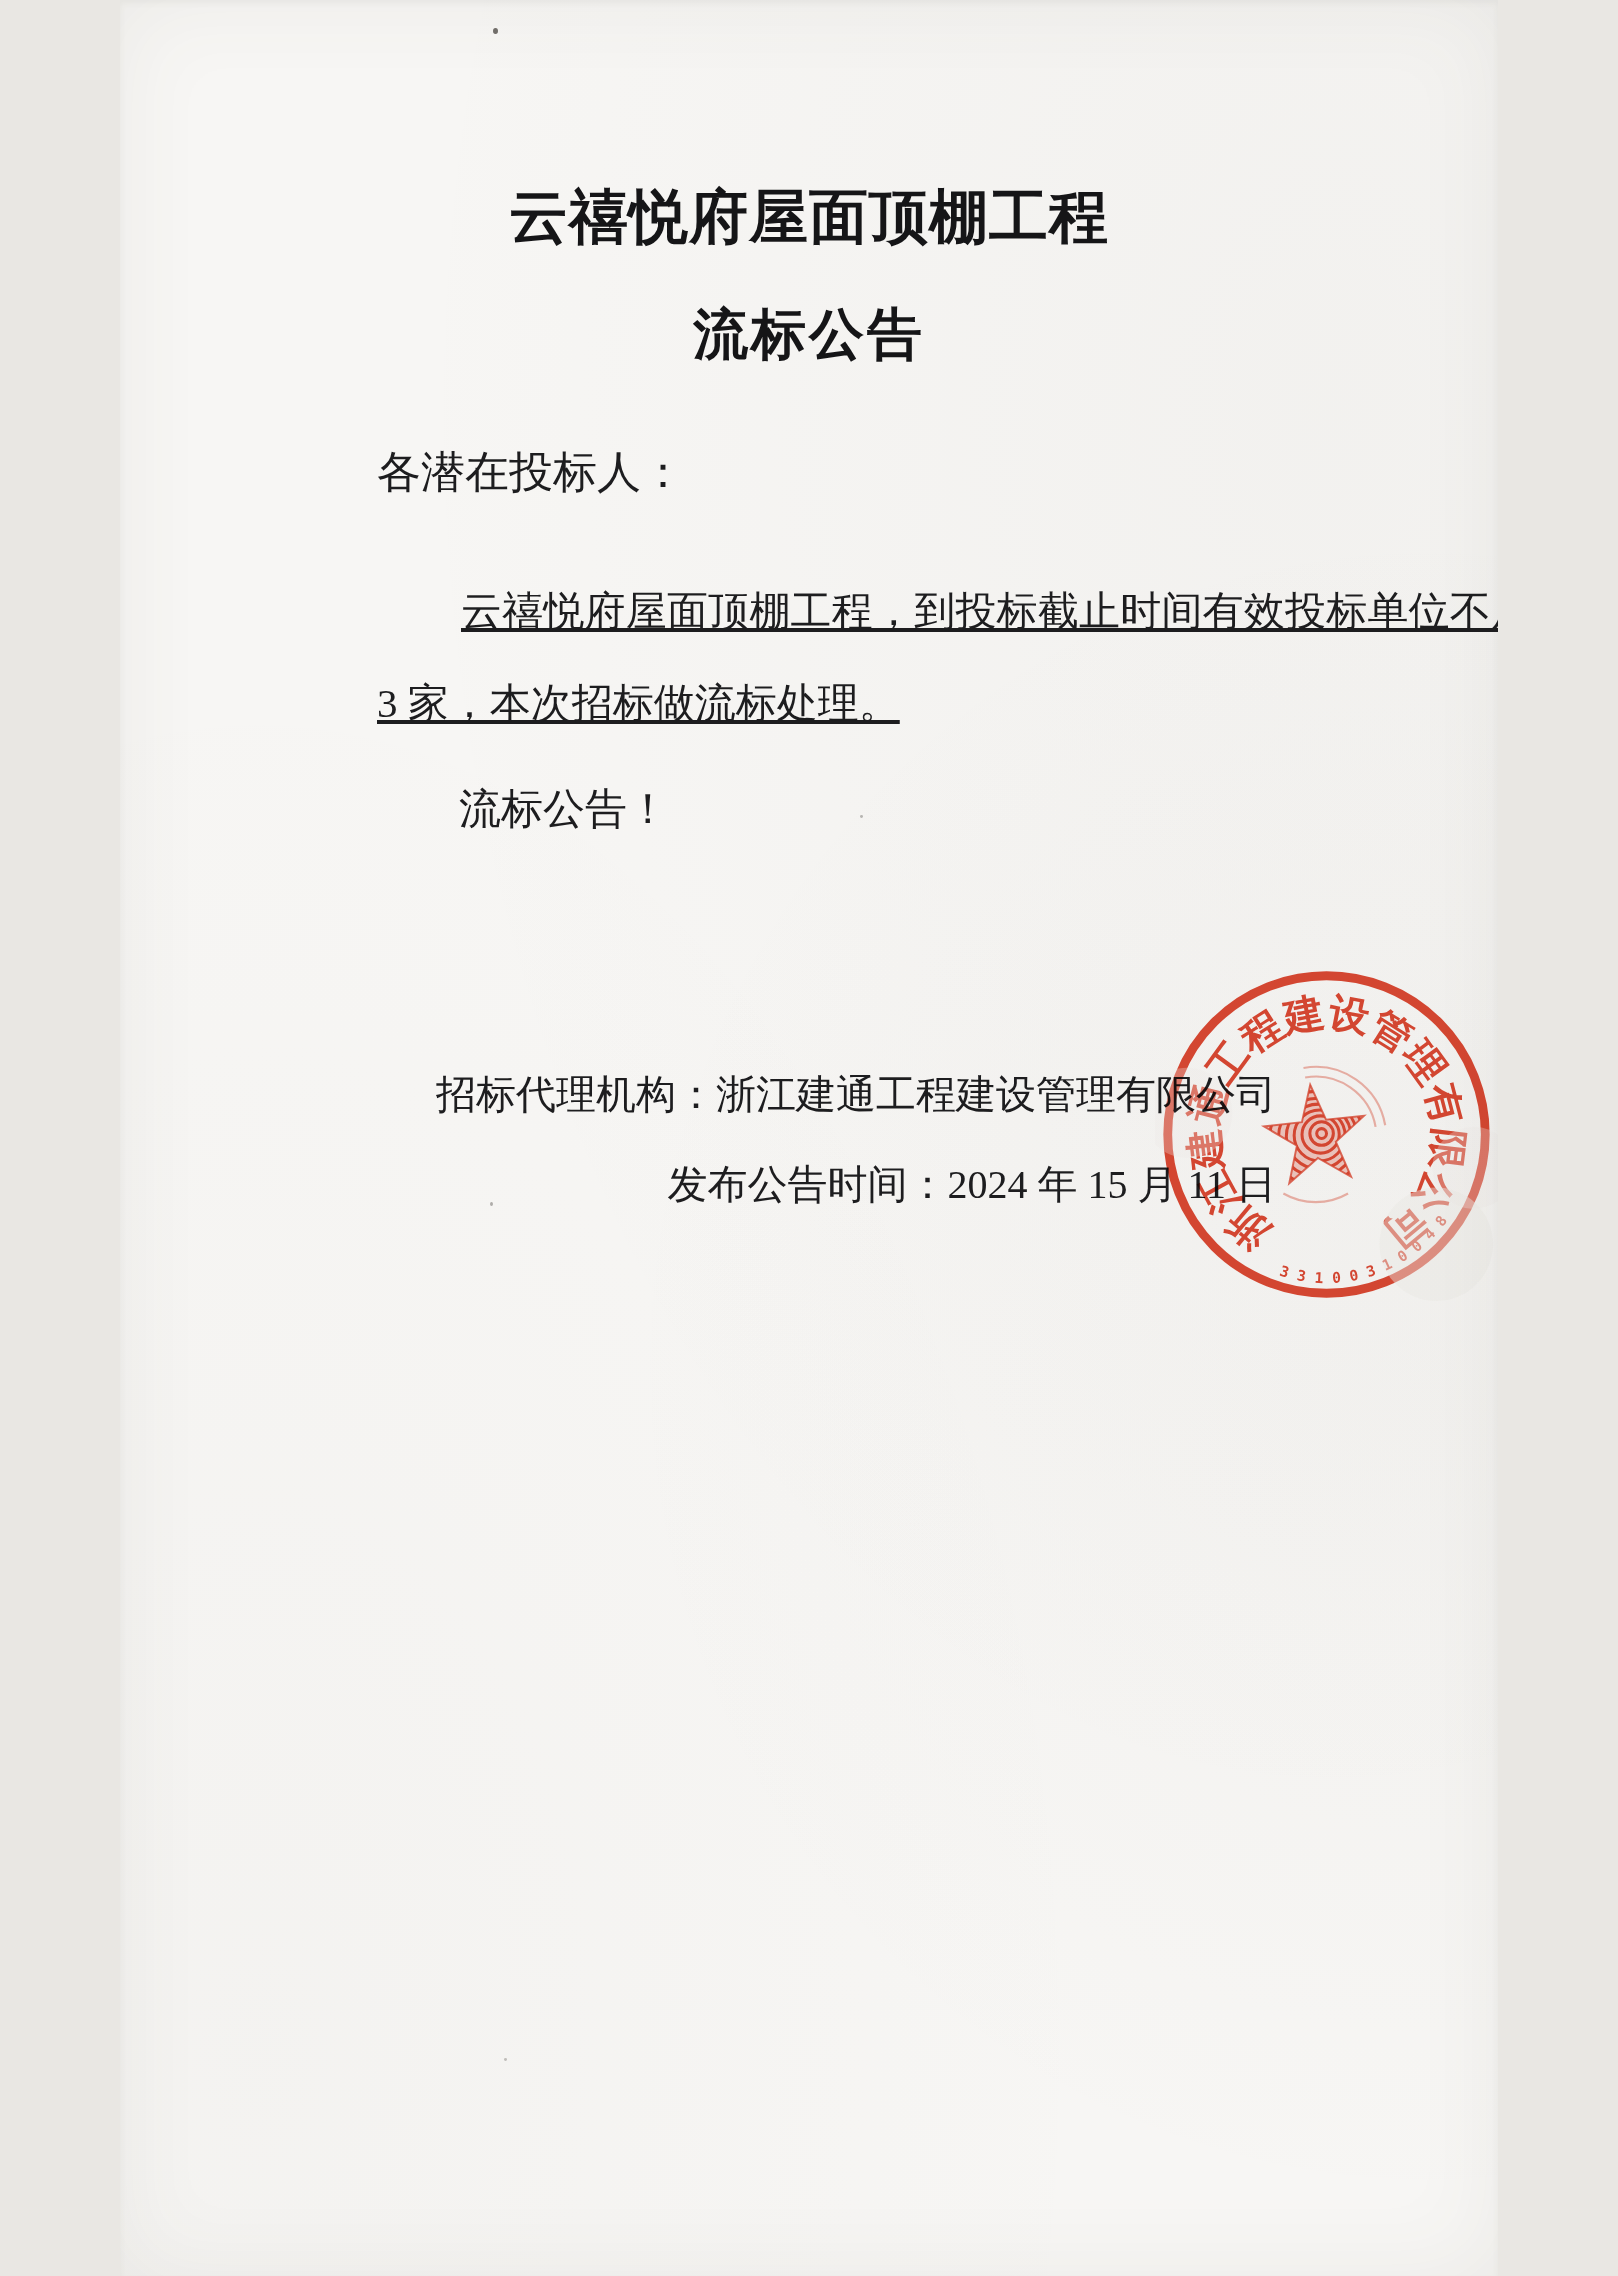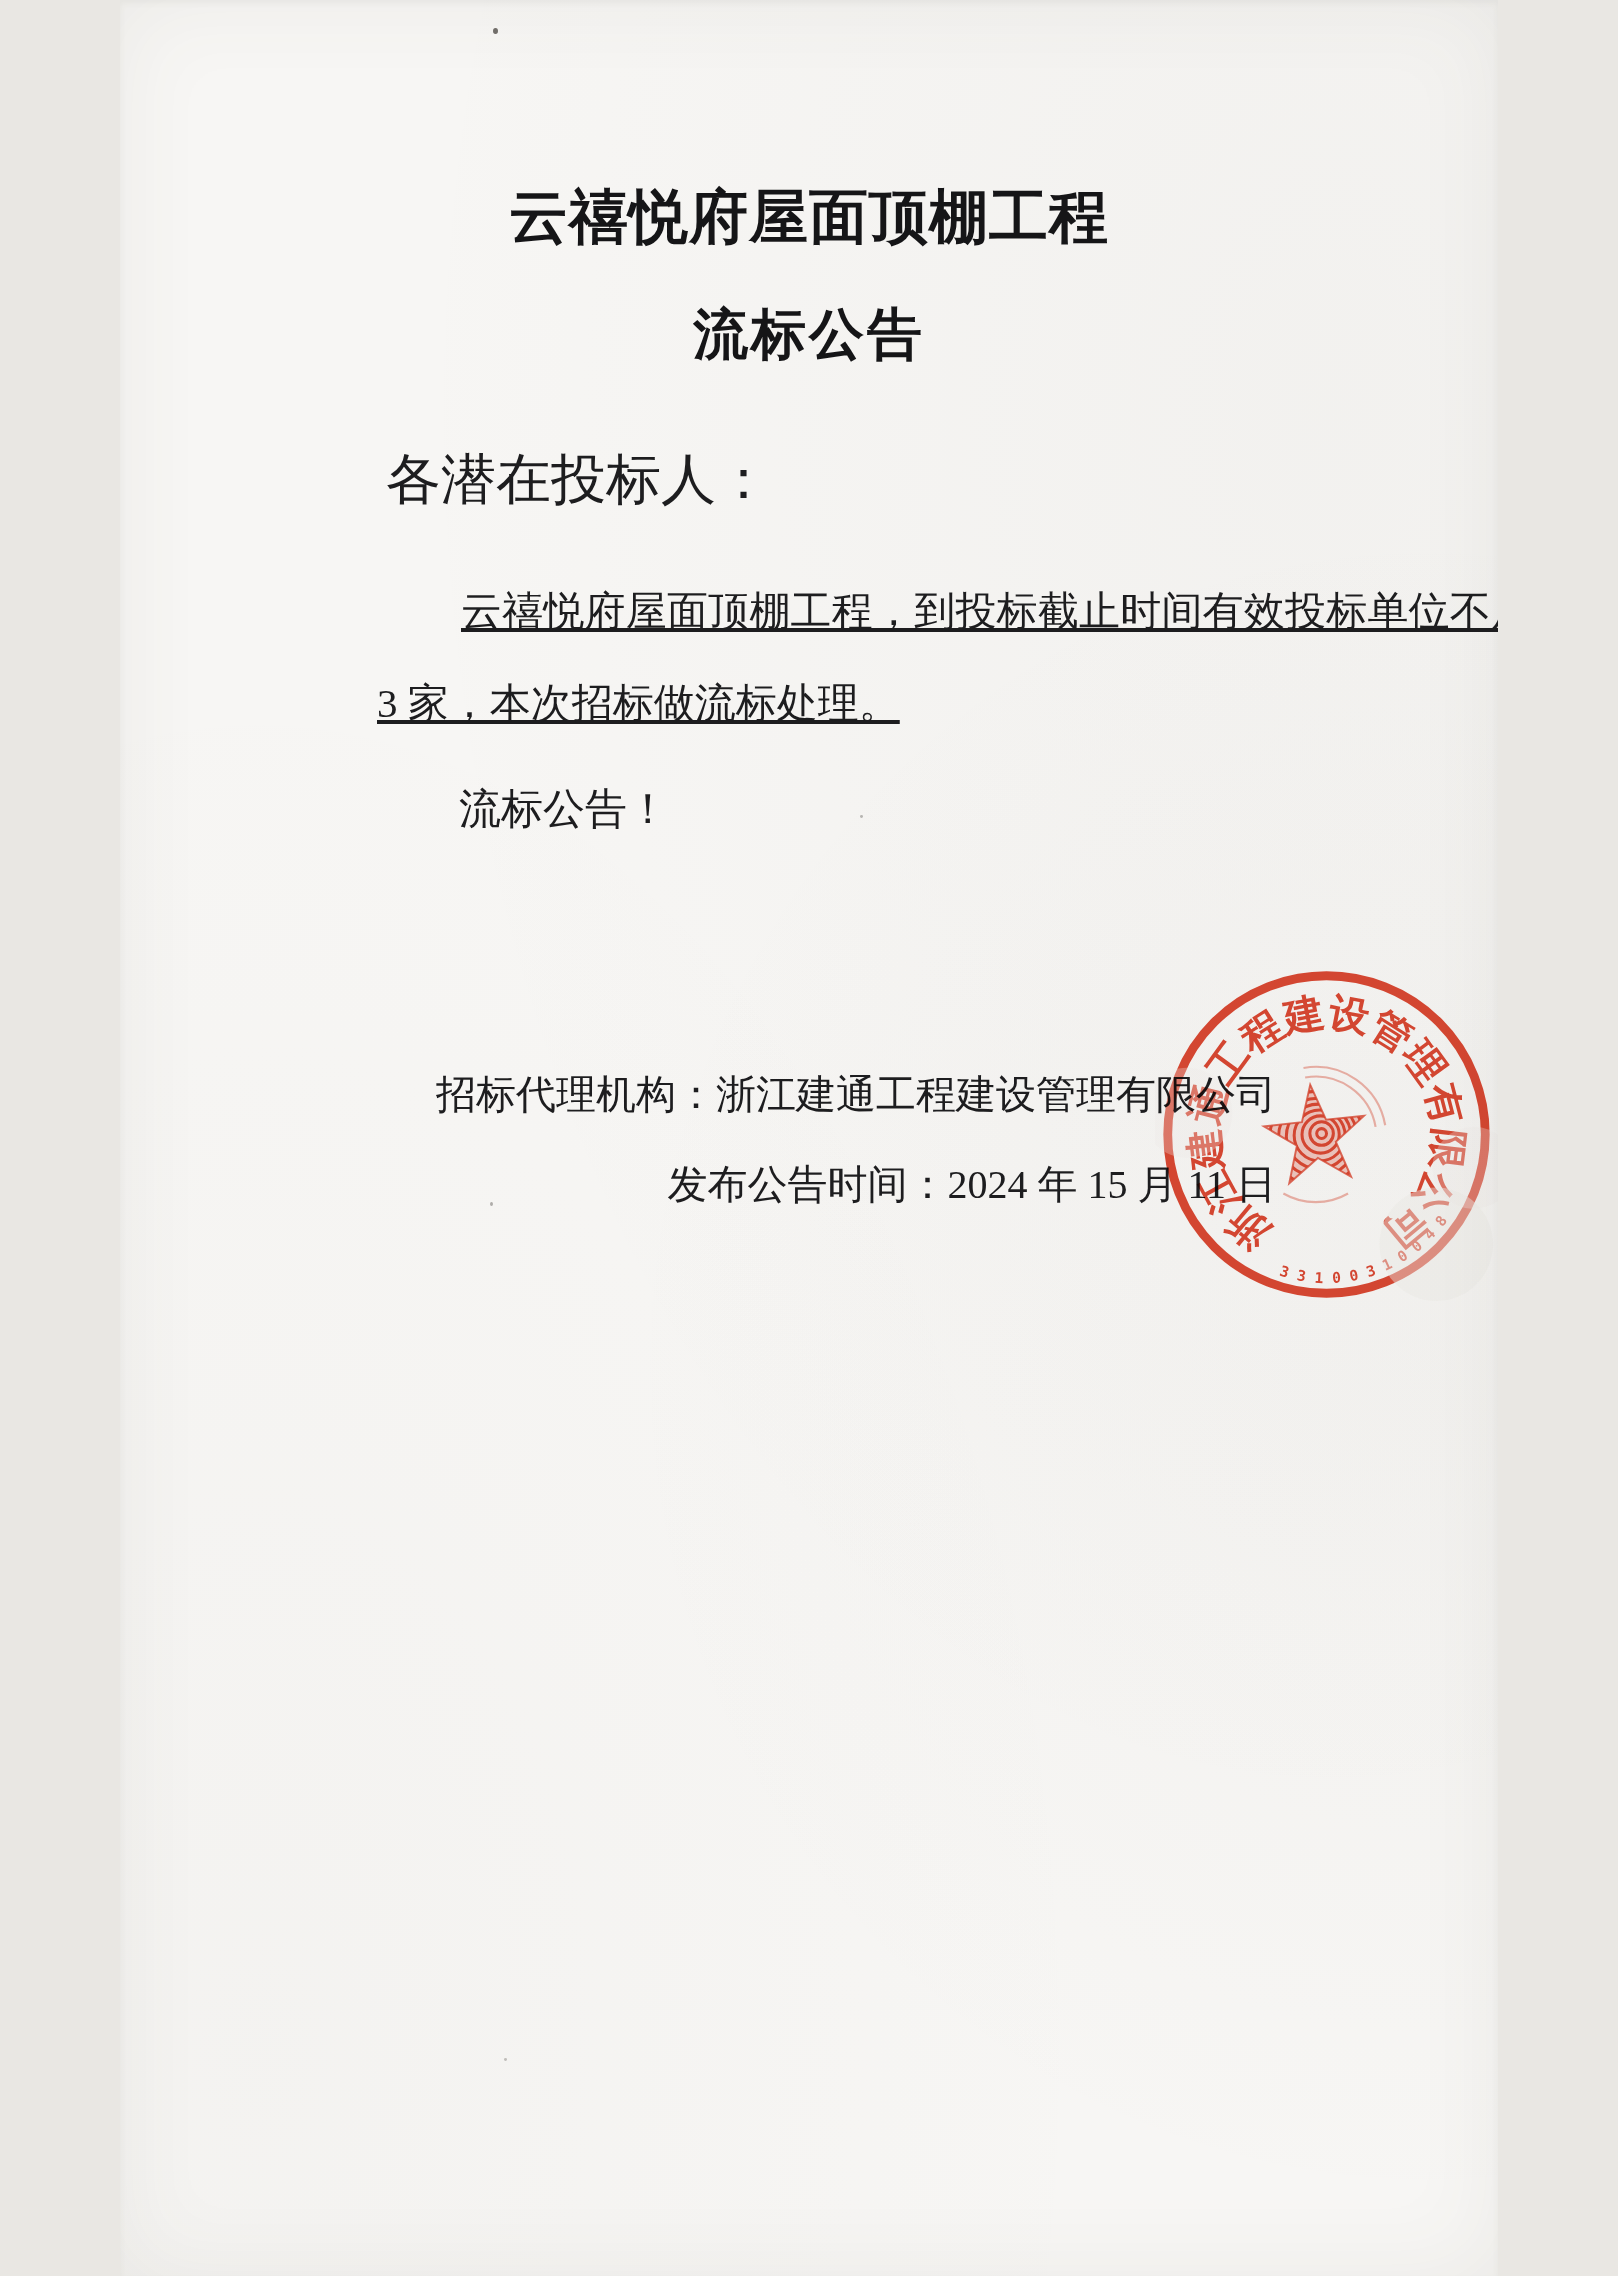--- a/index.html
+++ b/index.html
@@ -13,21 +13,21 @@
       radial-gradient(ellipse at 95% 60%, rgba(110,105,95,.03), transparent 45%),
       radial-gradient(ellipse at 10% 90%, rgba(110,105,95,.025), transparent 50%);
     box-shadow: inset 0 0 88px rgba(90,85,75,.07), inset 0 2.9px 5.9px rgba(90,85,75,.06);
     font-family:"Liberation Serif","DejaVu Serif",serif;
     color:#1d1d1f;
     overflow:hidden;
   }
   .doc-title{position:absolute;left:0;width:100%;text-align:center;font-weight:bold;color:#151517;}
   .doc-title.line1{top:178px;font-size:59px;letter-spacing:1px;}
   .doc-title.line2{top:298px;font-size:55px;letter-spacing:2.9px;}
-  .salutation{position:absolute;top:443px;left:266px;font-size:55px;}
+  .salutation{position:absolute;top:443px;left:257px;font-size:44px;}
   .body-par{
     position:absolute;top:561px;left:253px;width:1155px;margin:4px;
     font-size:41px;line-height:92px;text-indent:84px;text-align:justify;text-decoration:underline;
   }
   .closing{position:absolute;top:781px;left:339px;font-size:42px;}
   .sig-line{position:absolute;right:222px;font-size:40px;white-space:nowrap;}
   .sig-line.n0{top:904px;}
   .sig-line.n1{top:1067px;text-align:right;}
   .sig-line.n2{top:1157px;}
   .stamp{

